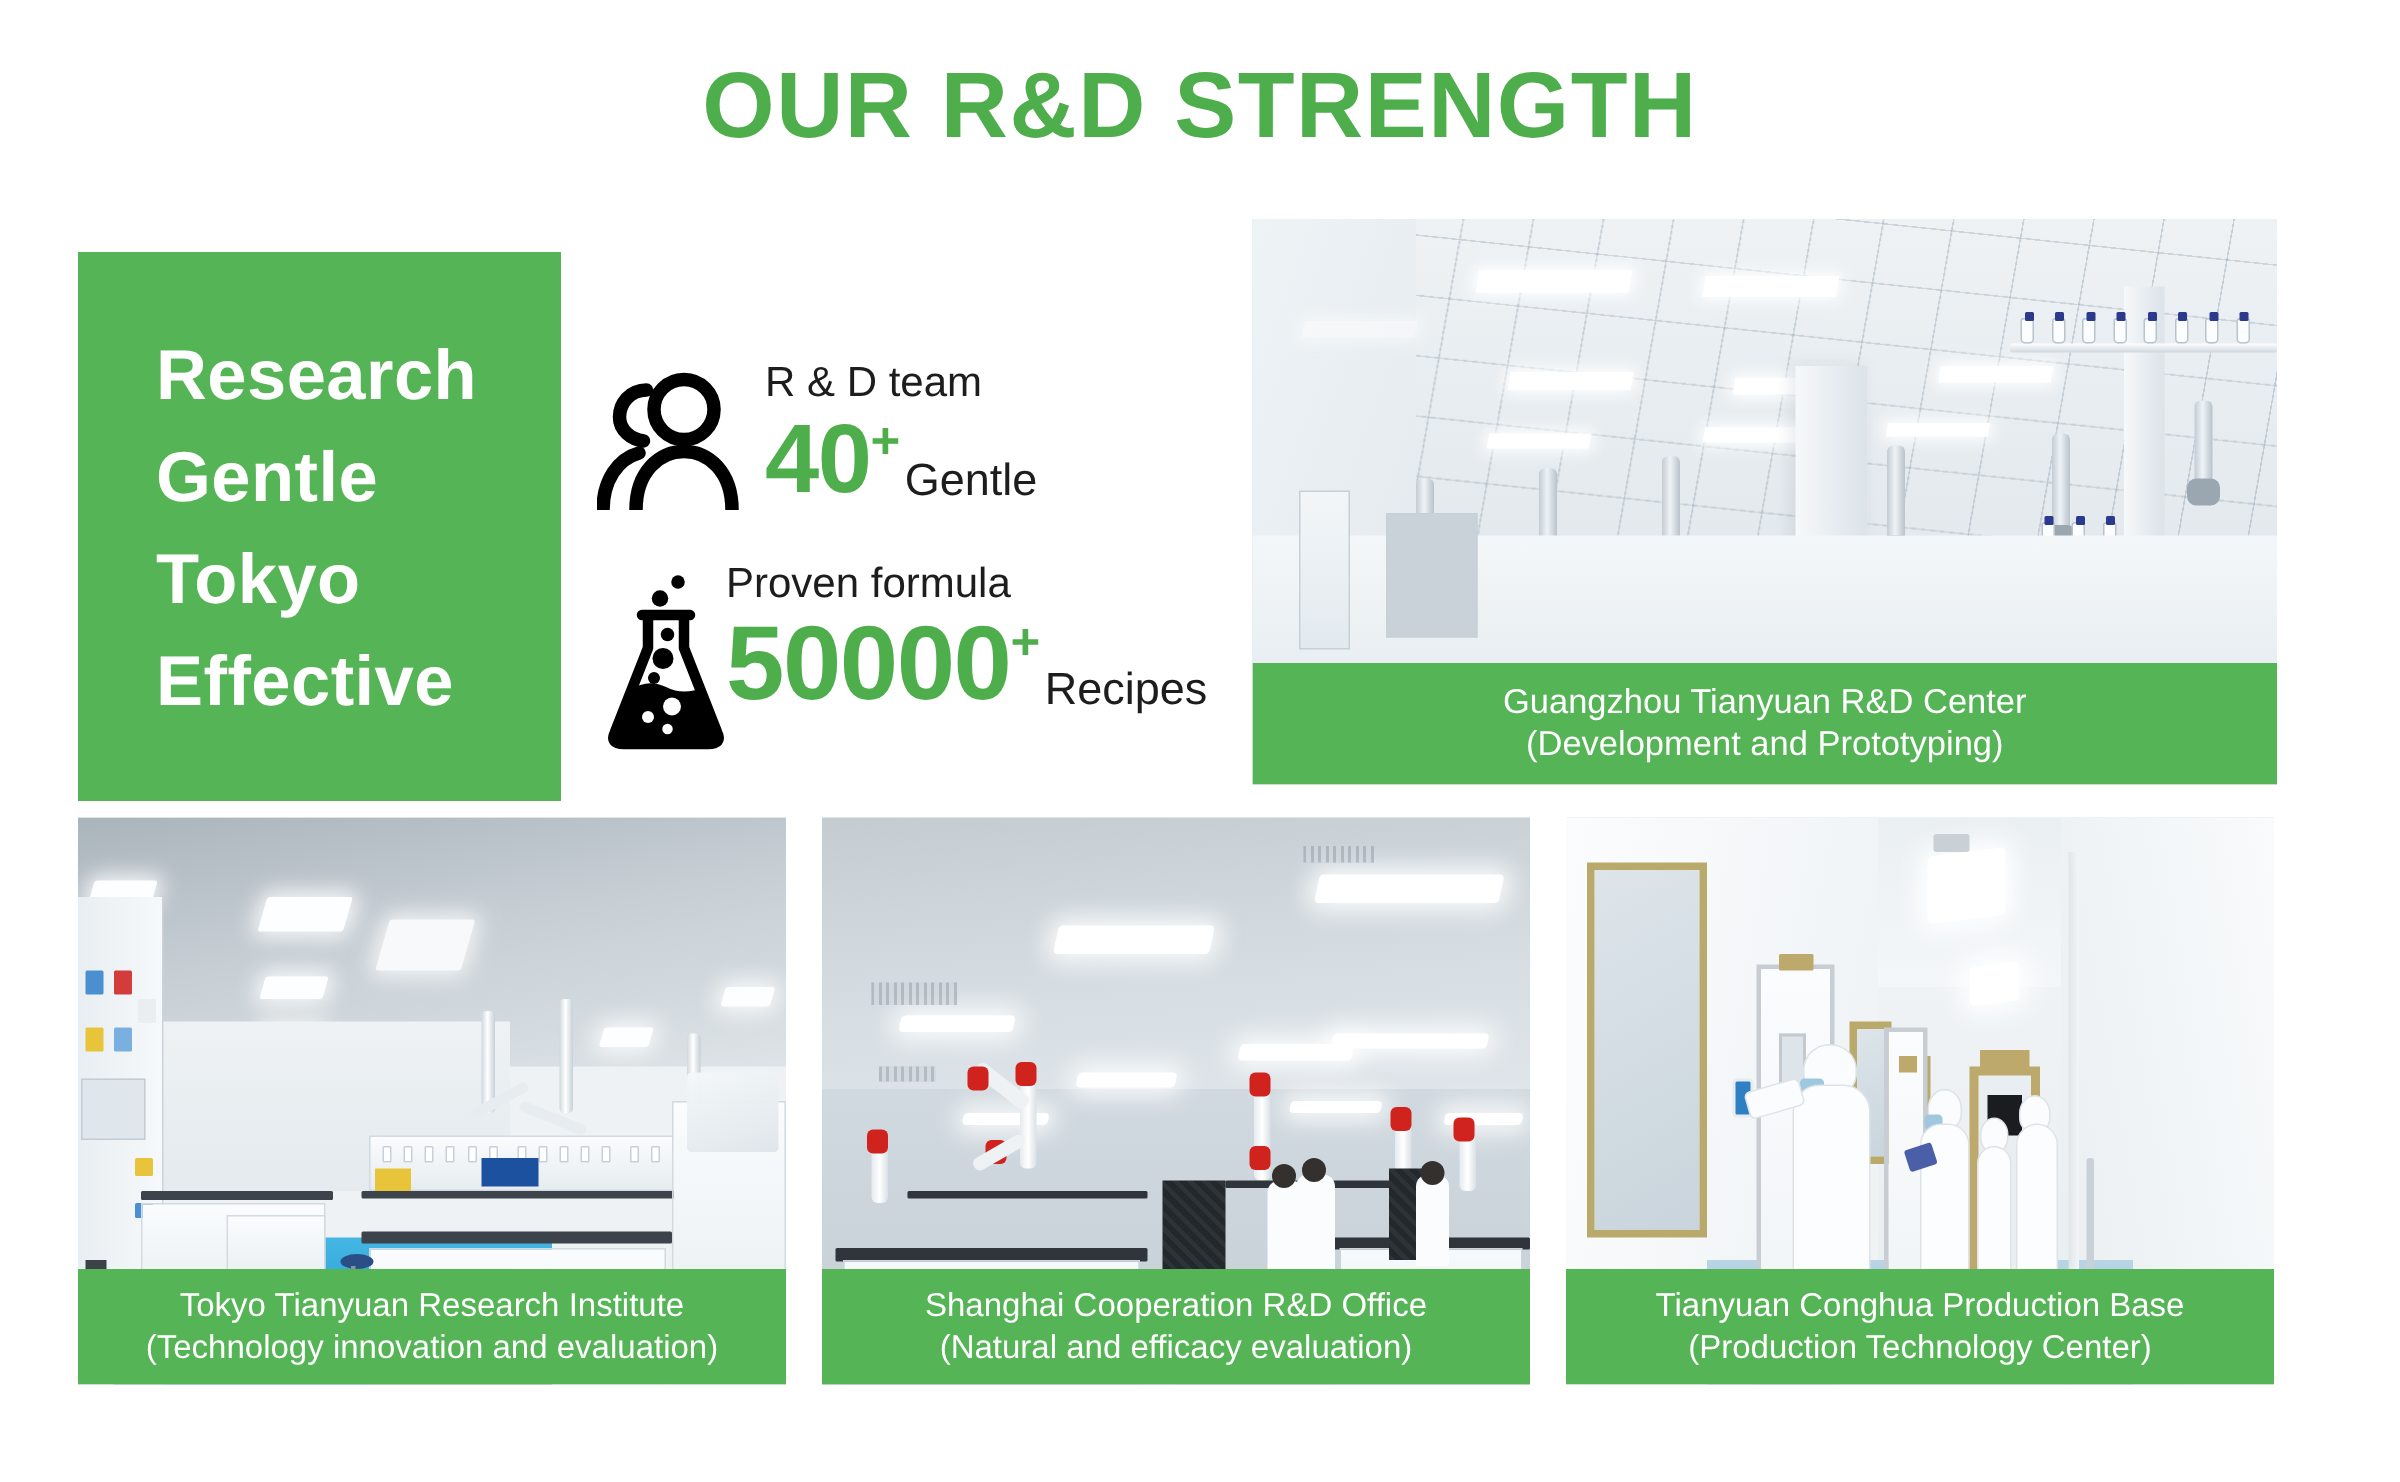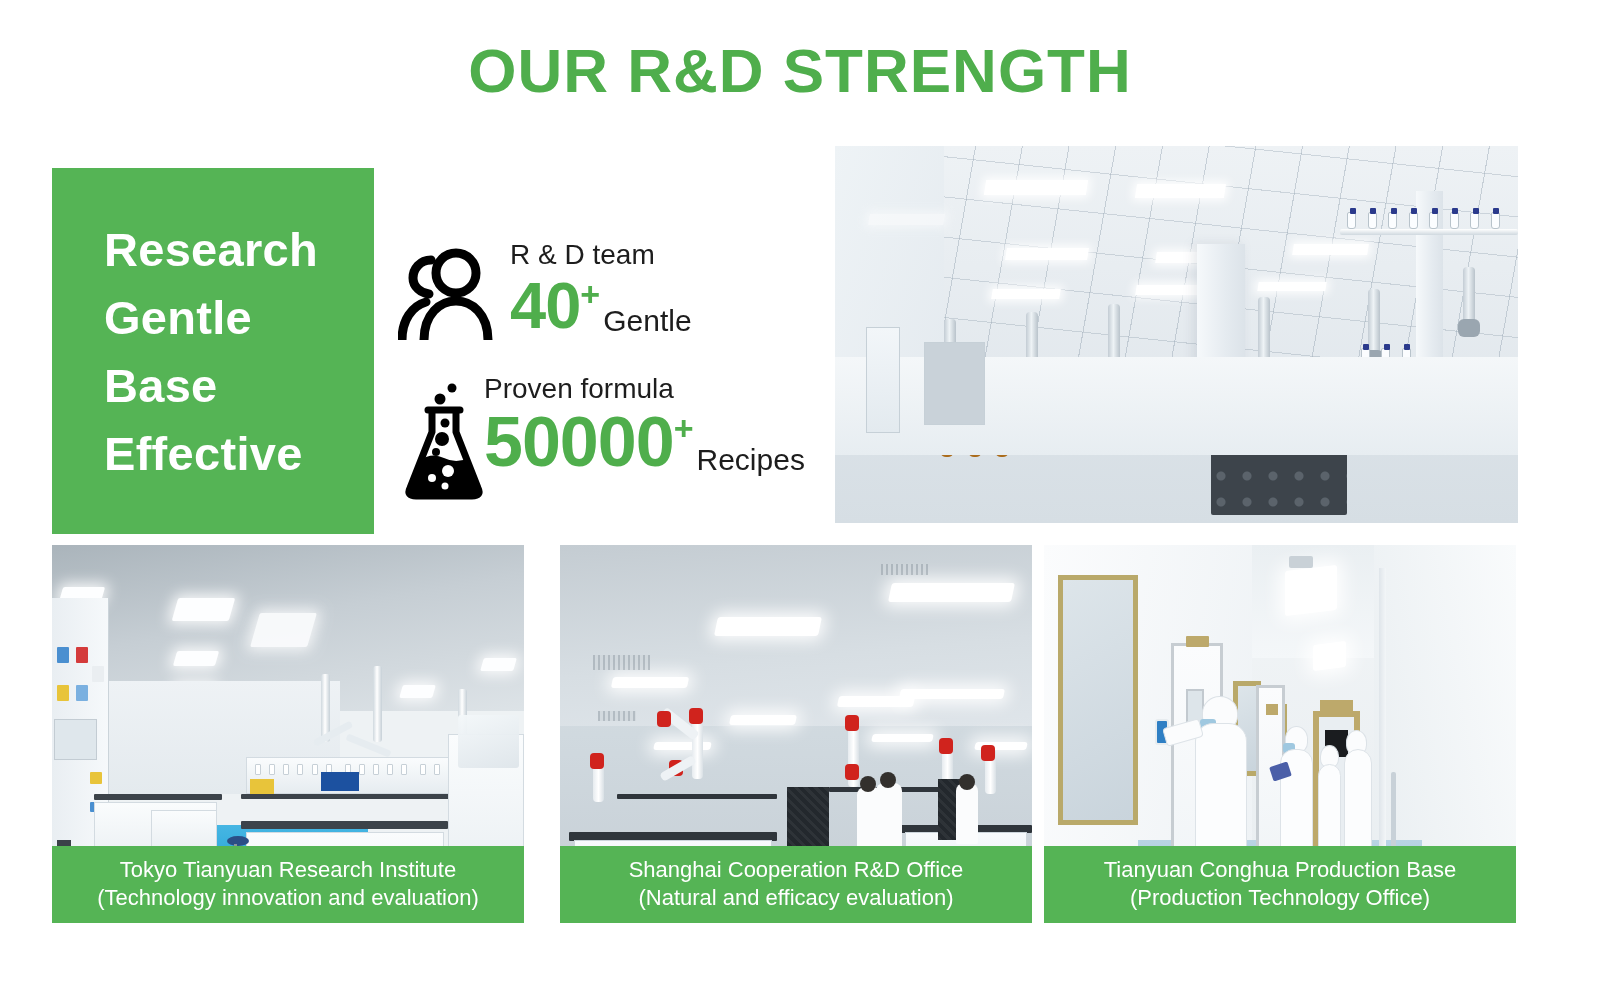--- a/index.html
+++ b/index.html
@@ -72,21 +72,21 @@
     font-size: 22px;
     line-height: 1.25;
     padding: 10px 6px 12px;
     font-weight: 500;
   }
   .caption .c2 { display: block; }
 
   #card-gz   { left: 835px; top: 146px;  width: 683px; height: 377px; }
   #card-gz .caption { font-size: 23px; padding: 11px 6px 13px; }
   #card-tokyo{ left: 52px;  top: 545px;  width: 472px; height: 378px; }
-  #card-sh   { left: 548px; top: 545px;  width: 472px; height: 378px; margin-left: 12px; }
+  #card-sh   { left: 548px; top: 545px;  width: 472px; height: 378px; }
   #card-ch   { left: 1044px;top: 545px;  width: 472px; height: 378px; }
 
   
   .scene { position: absolute; inset: 0; }
 
   
   .gz-bg { position:absolute; inset:0; background: linear-gradient(180deg,#e9eef2 0%,#dfe6eb 45%,#d6dee4 100%); }
   .gz-ceil {
     position:absolute; left:0; top:0; width:100%; height:64%;
     background:
@@ -183,21 +183,21 @@
 </head>
 <body>
 
 <div class="page">
 
   <div class="page-title">OUR R&amp;D STRENGTH</div>
 
   <div class="slogan-panel">
     <div class="slogan-line">Research</div>
     <div class="slogan-line">Gentle</div>
-    <div class="slogan-line">Base</div>
+    <div class="slogan-line">Tokyo</div>
     <div class="slogan-line">Effective</div>
   </div>
 
   <div class="stats">
 
     <div class="stat-row">
       <div class="stat-icon">
         <svg width="100" height="92" viewBox="0 0 100 92">
           <circle cx="58" cy="25" r="20" fill="none" stroke="#000" stroke-width="9"></circle>
           <path d="M26 92 C26 66, 42 53, 58 53 C74 53, 90 66, 90 92" fill="none" stroke="#000" stroke-width="9" stroke-linecap="round"></path>
@@ -320,20 +320,24 @@
         <div class="gz-amber" style="left:15%;top:76%;"></div>
         <div class="gz-amber" style="left:19%;top:76%;"></div>
         <div class="gz-amber" style="left:23%;top:76%;"></div>
 
         <div class="gz-dark" style="left:55%;top:78%;width:20%;height:20%;"></div>
         <div class="gz-bench"></div>
         <div class="gz-door" style="left:4.5%;top:48%;width:5%;height:28%;"></div>
         <div class="gz-door" style="left:13%;top:52%;width:9%;height:22%;background:#c9d2d9;"></div>
       </div>
     </div>
+    <div class="caption">
+      <span class="c1">Guangzhou Tianyuan R&amp;D Center</span>
+      <span class="c2">(Development and Prototyping)</span>
+    </div>
   </div>
 
   <div class="photo-card" id="card-tokyo">
     <div class="photo">
       <div class="scene">
         <div class="tk-bg"></div>
         <div class="tk-ceil"></div>
 
         <div class="tk-light" style="left:26%;top:14%;width:12%;height:6%;"></div>
         <div class="tk-light" style="left:26%;top:28%;width:9%;height:4%;"></div>
@@ -519,17 +523,17 @@
 
         <div style="position:absolute;left:71%;top:6%;width:1.5%;height:92%;background:linear-gradient(90deg,#dfe5ea,#f3f6f8);"></div>
         <div style="position:absolute;left:73.5%;top:60%;width:1%;height:30%;background:#c8d1d8;border-radius:2px;"></div>
 
         <div class="ch-exit" style="left:57%;top:88%;width:3%;height:2.5%;"></div>
         <div class="ch-exit" style="left:57.5%;top:96%;width:3.5%;height:3%;"></div>
       </div>
     </div>
     <div class="caption">
       <span class="c1">Tianyuan Conghua Production Base</span>
-      <span class="c2">(Production Technology Office)</span>
+      <span class="c2">(Production Technology Center)</span>
     </div>
   </div>
 
 </div>
 
 </body></html>

